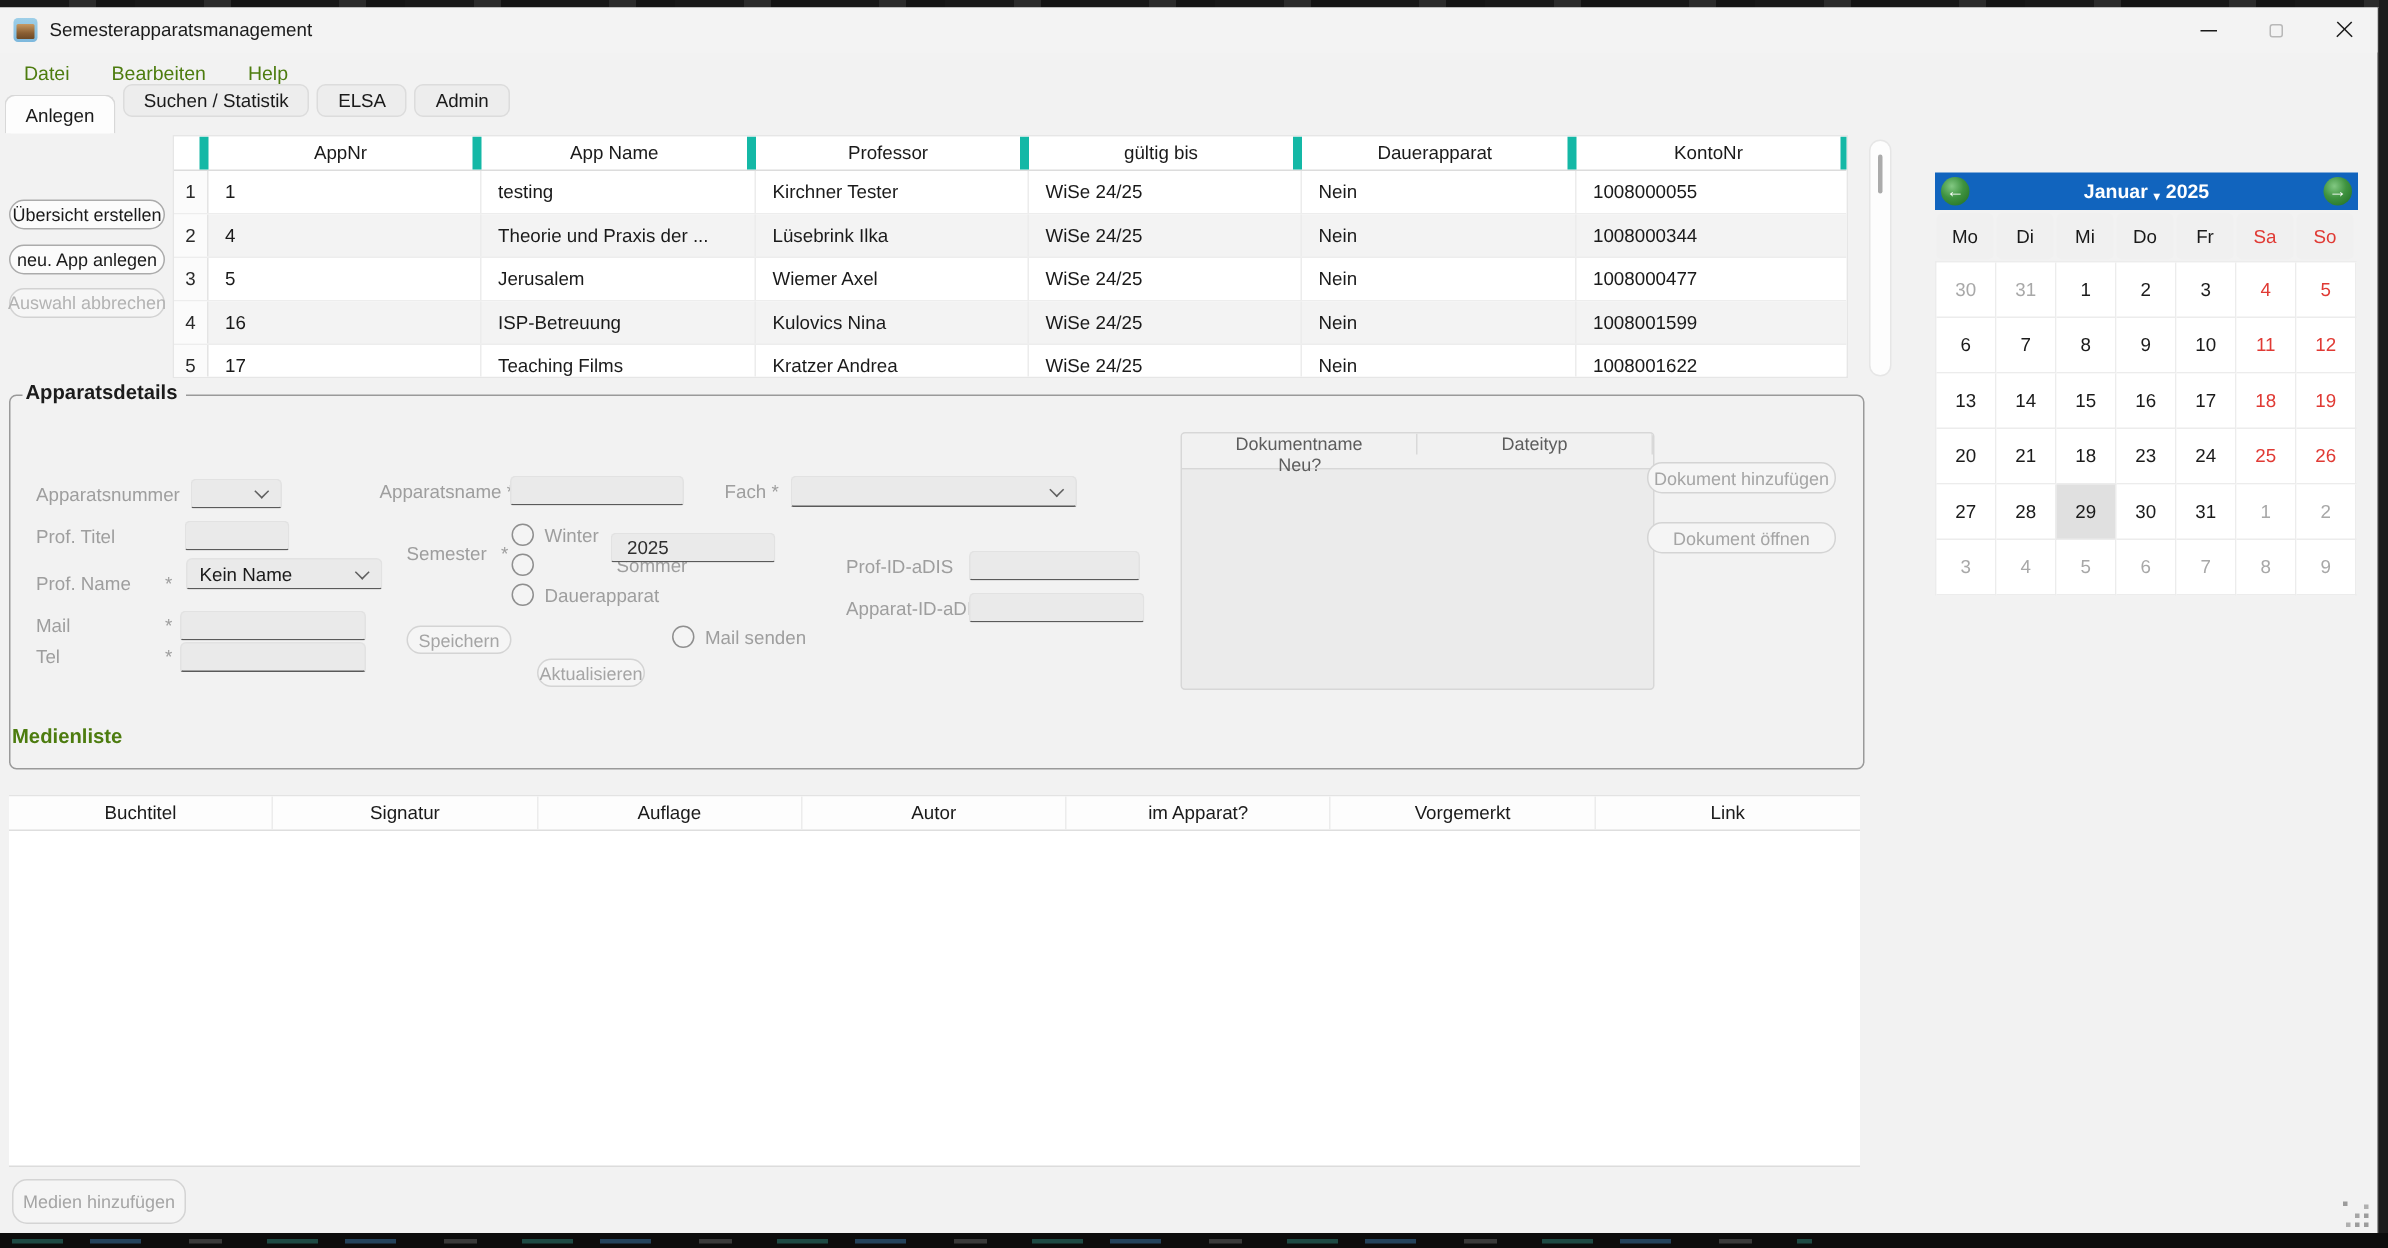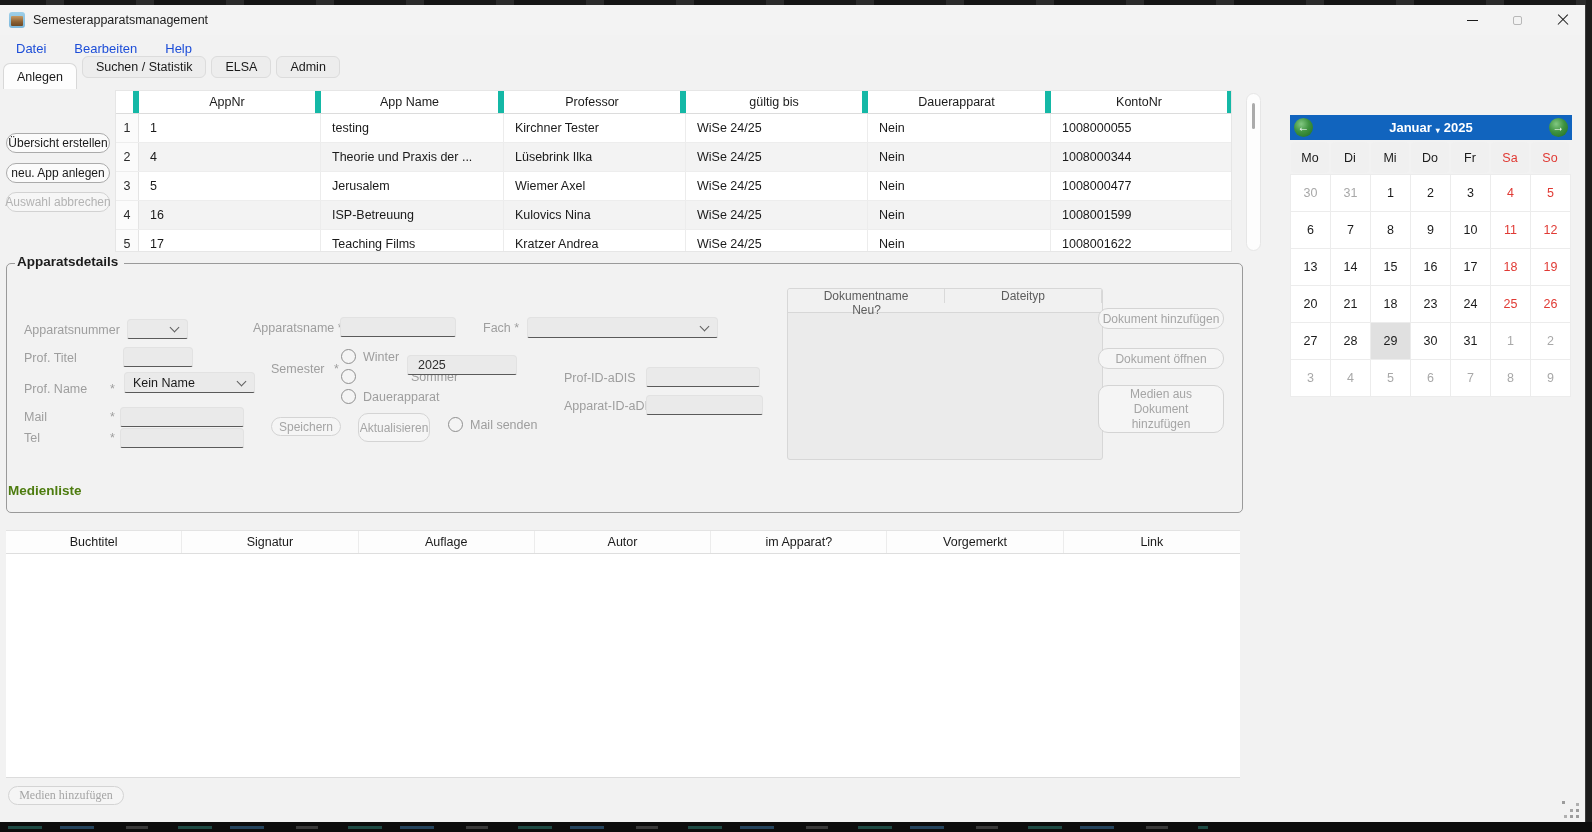--- a/index.html
+++ b/index.html
@@ -31,21 +31,21 @@
   .wctrls { position:absolute; right:0; top:0; height:30px; display:flex; }
   .wbtn { width:45px; height:30px; display:flex; align-items:center; justify-content:center; }
   .gl-min { width:11px; height:1px; background:#1a1a1a; display:block; }
   .gl-max { width:9px; height:9px; border:1px solid #b8b8b8; border-radius:2px; display:block; }
   .gl-close { position:relative; width:12px; height:12px; display:block; }
   .gl-close::before,.gl-close::after { content:""; position:absolute; left:-1px; top:5px; width:14px; height:1.4px; background:#1a1a1a; }
   .gl-close::before { transform:rotate(45deg); } .gl-close::after { transform:rotate(-45deg); }
 
   
   .menubar { position:absolute; left:2px; top:30px; height:27px; display:flex; align-items:center; }
-  .menu-item { padding:0 14px; font-size:13px; color:#1d4ed8; }
+  .menu-item { padding:0 14px; font-size:13px; color:#4d7c0f; }
   .tabbar { position:absolute; left:3px; top:58px; height:26px; display:flex; align-items:flex-end; gap:5px; }
   .tab { height:22px; padding:0 13px; font-size:12.5px; color:#1a1a1a; background:#ededed;
     border:1px solid #dcdcdc; border-radius:6px; display:flex; align-items:center; margin-bottom:11px; }
   .tab.active { height:26px; background:#fdfdfd; border:1px solid #d8d8d8; border-bottom:none;
     border-radius:7px 7px 0 0; margin-bottom:0; }
 
   
   .sbtn { position:absolute; left:6px; width:104px; height:20px; border:1px solid #ababab; border-radius:10px;
     background:#fbfbfb; font-size:12px; color:#1a1a1a; display:flex; align-items:center; justify-content:center;
     white-space:nowrap; font-family:"Liberation Sans",sans-serif; }
@@ -293,50 +293,49 @@
   <div class="tfield" style="left:120px;top:402px;width:124px;height:20px;">
     <span></span>
   </div>
   <span class="flabel" style="left:24px;top:426px;">Tel</span>
   <span class="fstar" style="left:110px;top:426px;">*</span>
   <div class="tfield" style="left:120px;top:423px;width:124px;height:20px;">
     <span></span>
   </div>
 
   <button class="btn disabled" style="left:271px;top:412px;width:70px;height:19px;">Speichern</button>
-  <button class="btn disabled" style="left:358px;top:408px;width:72px;height:29px;">Aktualisieren</button>
+  <button class="btn disabled" style="left:358px;top:434px;width:72px;height:19px;">Aktualisieren</button>
   <span class="radio" style="left:448px;top:412px;"></span>
   <span class="rlabel" style="left:470px;top:413px;">Mail senden</span>
 
   <div class="doctable">
     <div class="dochead" id="dochead">
         <div class="hc">Dokumentname</div>
         <div class="hc">Dateityp</div>
         <div class="hc">Neu?</div>
       </div>
     <div style="height:148px;"></div>
   </div>
   <button class="btn disabled" style="left:1098px;top:303px;width:126px;height:21px;">Dokument hinzufügen</button>
   <button class="btn disabled" style="left:1098px;top:343px;width:126px;height:21px;">Dokument öffnen</button>
-  <button class="btn disabled" style="left:1098px;top:380px;width:126px;height:48px;white-space:normal;line-height:1.25;padding:2px 6px;">Medien aus Dokument hinzufügen</button>
 
   <div class="medtitle">Medienliste</div>
   <div class="medtable">
     <div class="medhead" id="medhead">
         <div class="hc">Buchtitel</div>
         <div class="hc">Signatur</div>
         <div class="hc">Auflage</div>
         <div class="hc">Autor</div>
         <div class="hc">im Apparat?</div>
         <div class="hc">Vorgemerkt</div>
         <div class="hc">Link</div>
       </div>
     <div style="height:224px;"></div>
   </div>
-  <button class="btn disabled" style="left:8px;top:781px;width:116px;height:19px;font-family:Liberation Serif, serif;">Medien hinzufügen</button>
+  <button class="btn disabled" style="left:8px;top:781px;width:116px;height:30px;">Medien hinzufügen</button>
 
   <div class="calendar">
     <div class="calhead">
       <div class="navbtn left">
           <span class="arrow">←</span>
         </div>
       <div class="calmonth">
         <span>Januar</span>
           <span class="mdd">▾</span>
         <span>2025</span>

